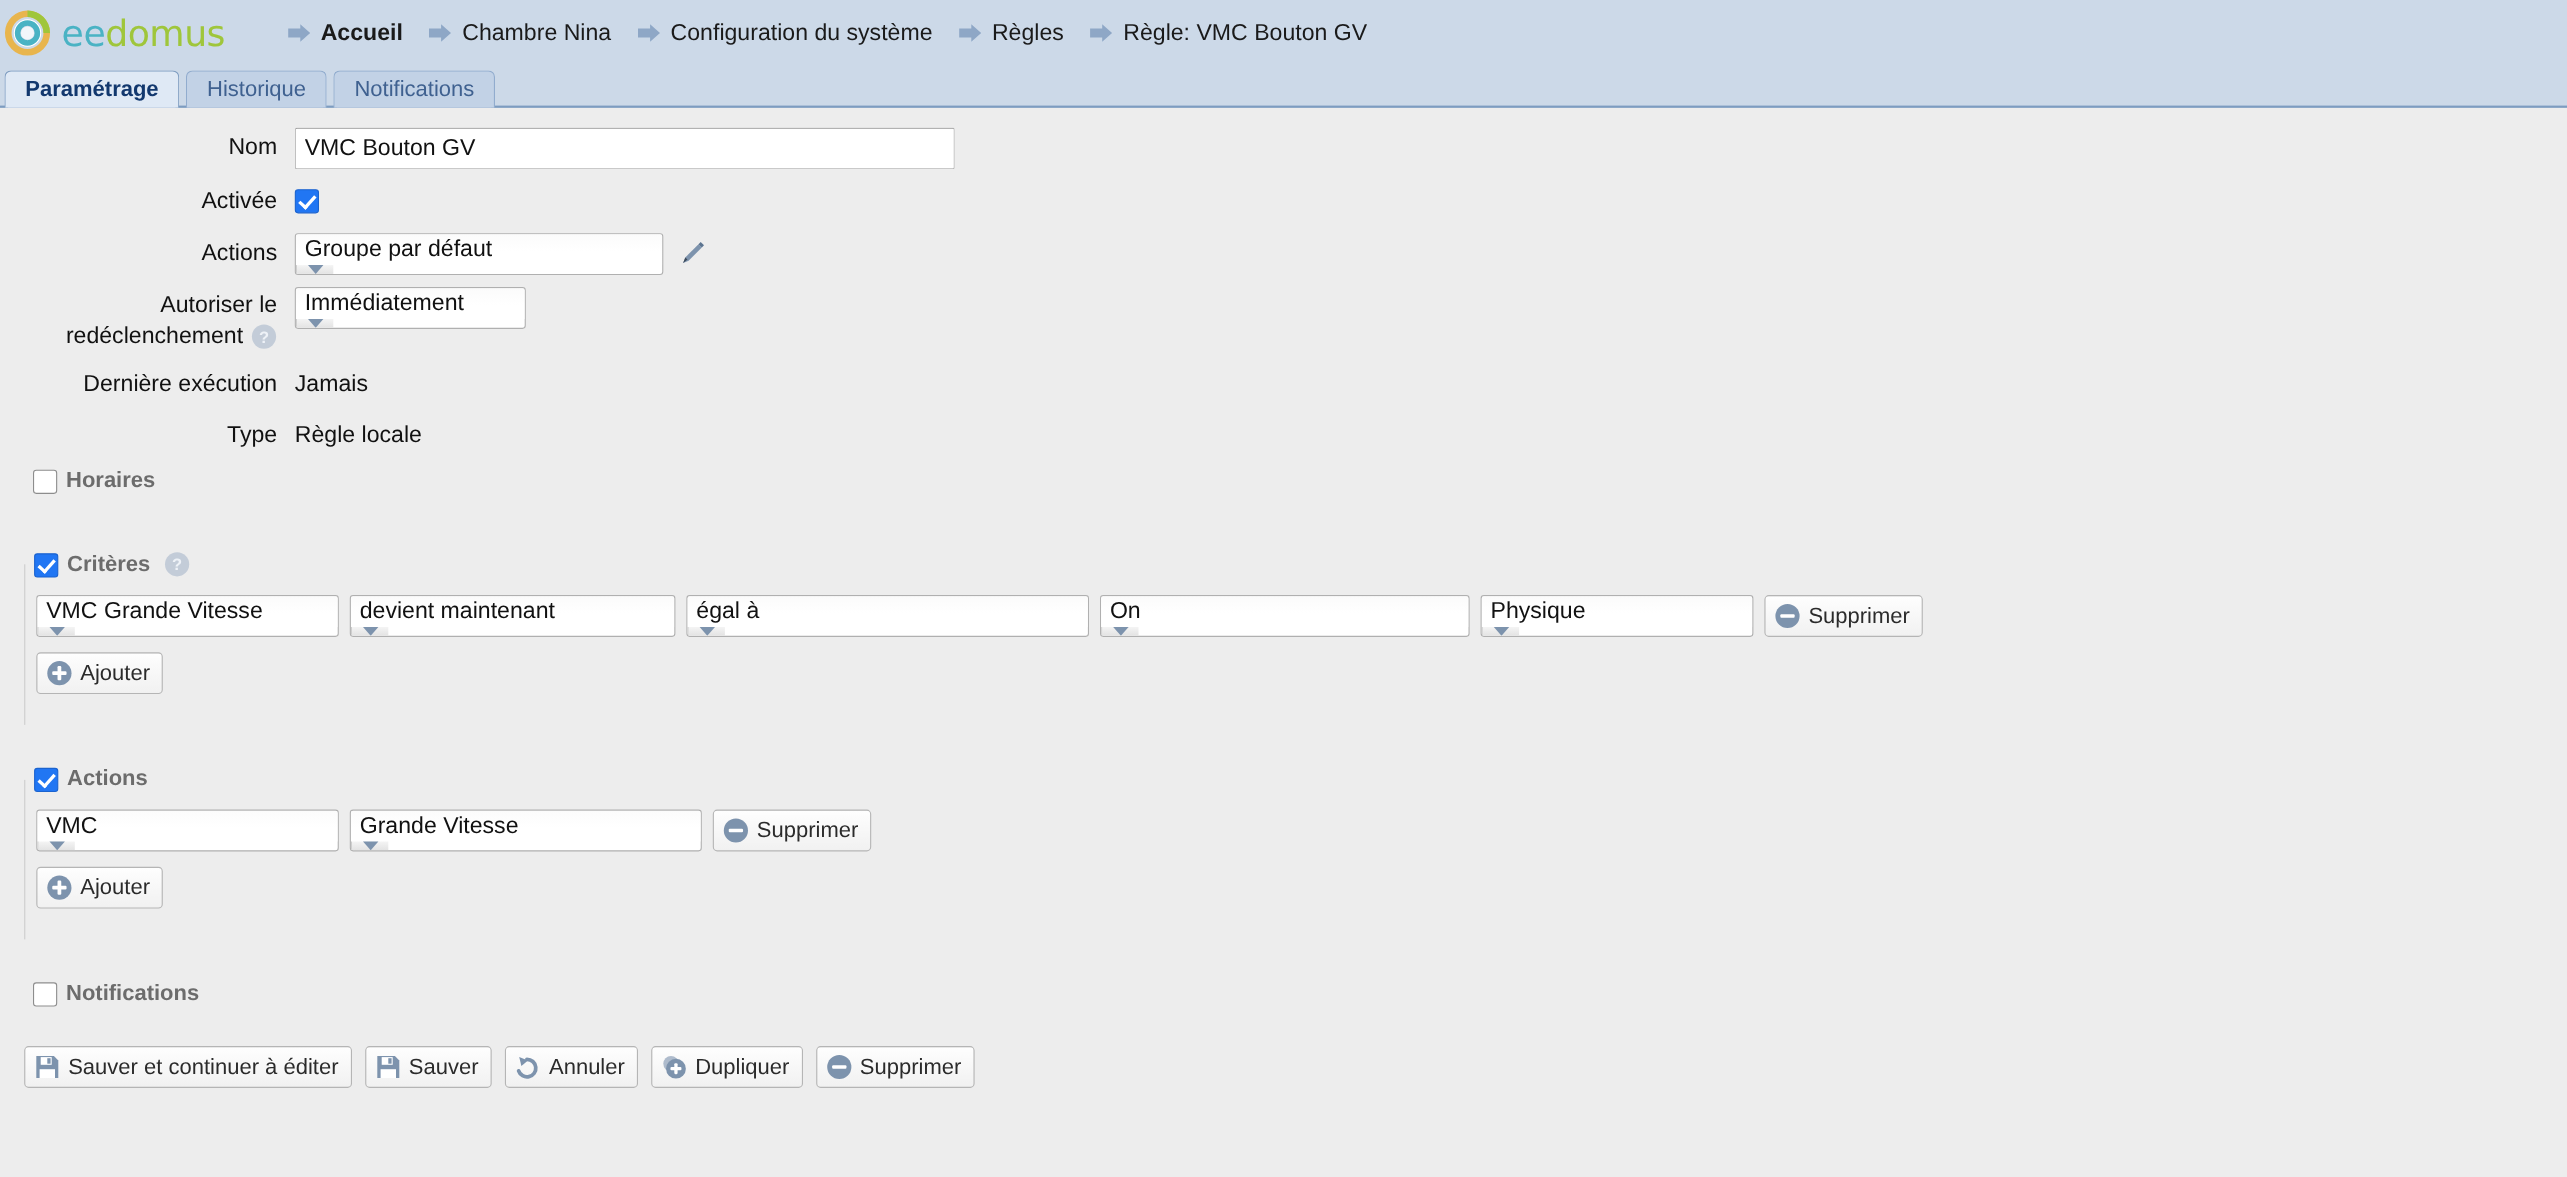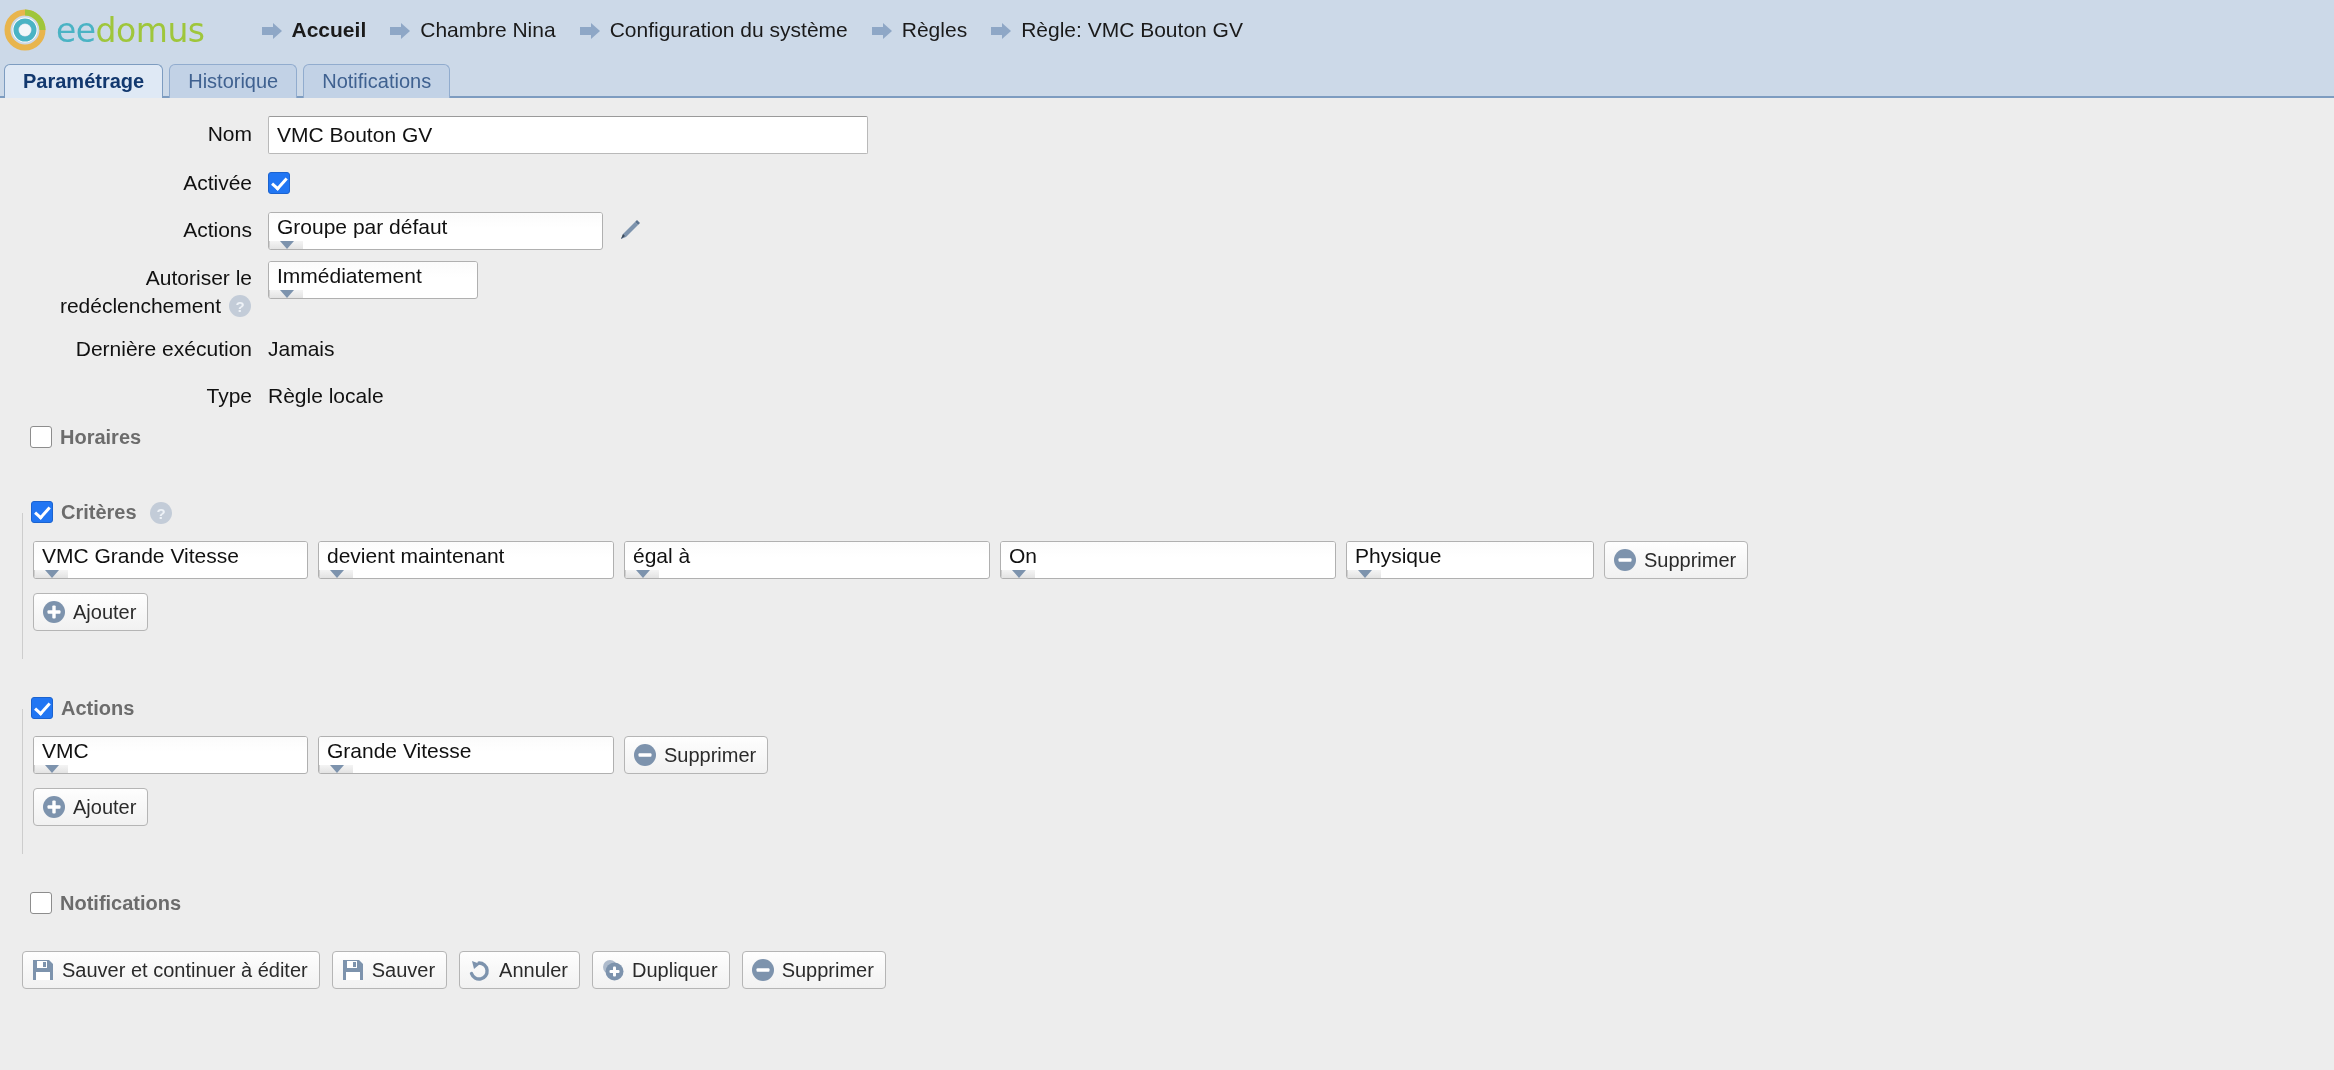--- a/index.html
+++ b/index.html
@@ -197,21 +197,21 @@
     border-right: none;
     border-bottom: none;
     border-top: none;
     padding: 0 0 14px 0;
     position: relative;
   }
   fieldset.sect.flat {
     border-left: none;
   }
   fieldset.sect legend {
-    display: flex; align-items: flex-start;
+    display: flex; align-items: flex-end;
     gap: 8px;
     padding: 0 10px 0 6px;
     font-size: 20px;
     font-weight: bold;
     color: #6c6c6c;
     margin-left: 2px;
     margin-top: 28px;
   }
   .sect-body { padding: 16px 0 0 10px; }
 
@@ -474,21 +474,21 @@
     </legend>
 
     <div class="sect-body">
       <div class="row-line">
         <span class="sel" style="width:275px">
           <span class="sel-val">VMC</span>
           <span class="sel-btn">
               <span class="chev"></span>
             </span>
         </span>
-        <span class="sel" style="width:296px">
+        <span class="sel" style="width:320px">
           <span class="sel-val">Grande Vitesse</span>
           <span class="sel-btn">
               <span class="chev"></span>
             </span>
         </span>
         <span class="btn">
           <span class="ic">
             <svg width="24" height="24" viewBox="0 0 24 24">
               <circle cx="12" cy="12" r="11" fill="#7d93ad"></circle>
               <rect x="5.5" y="10.3" width="13" height="3.4" rx="1" fill="#ffffff"></rect>

